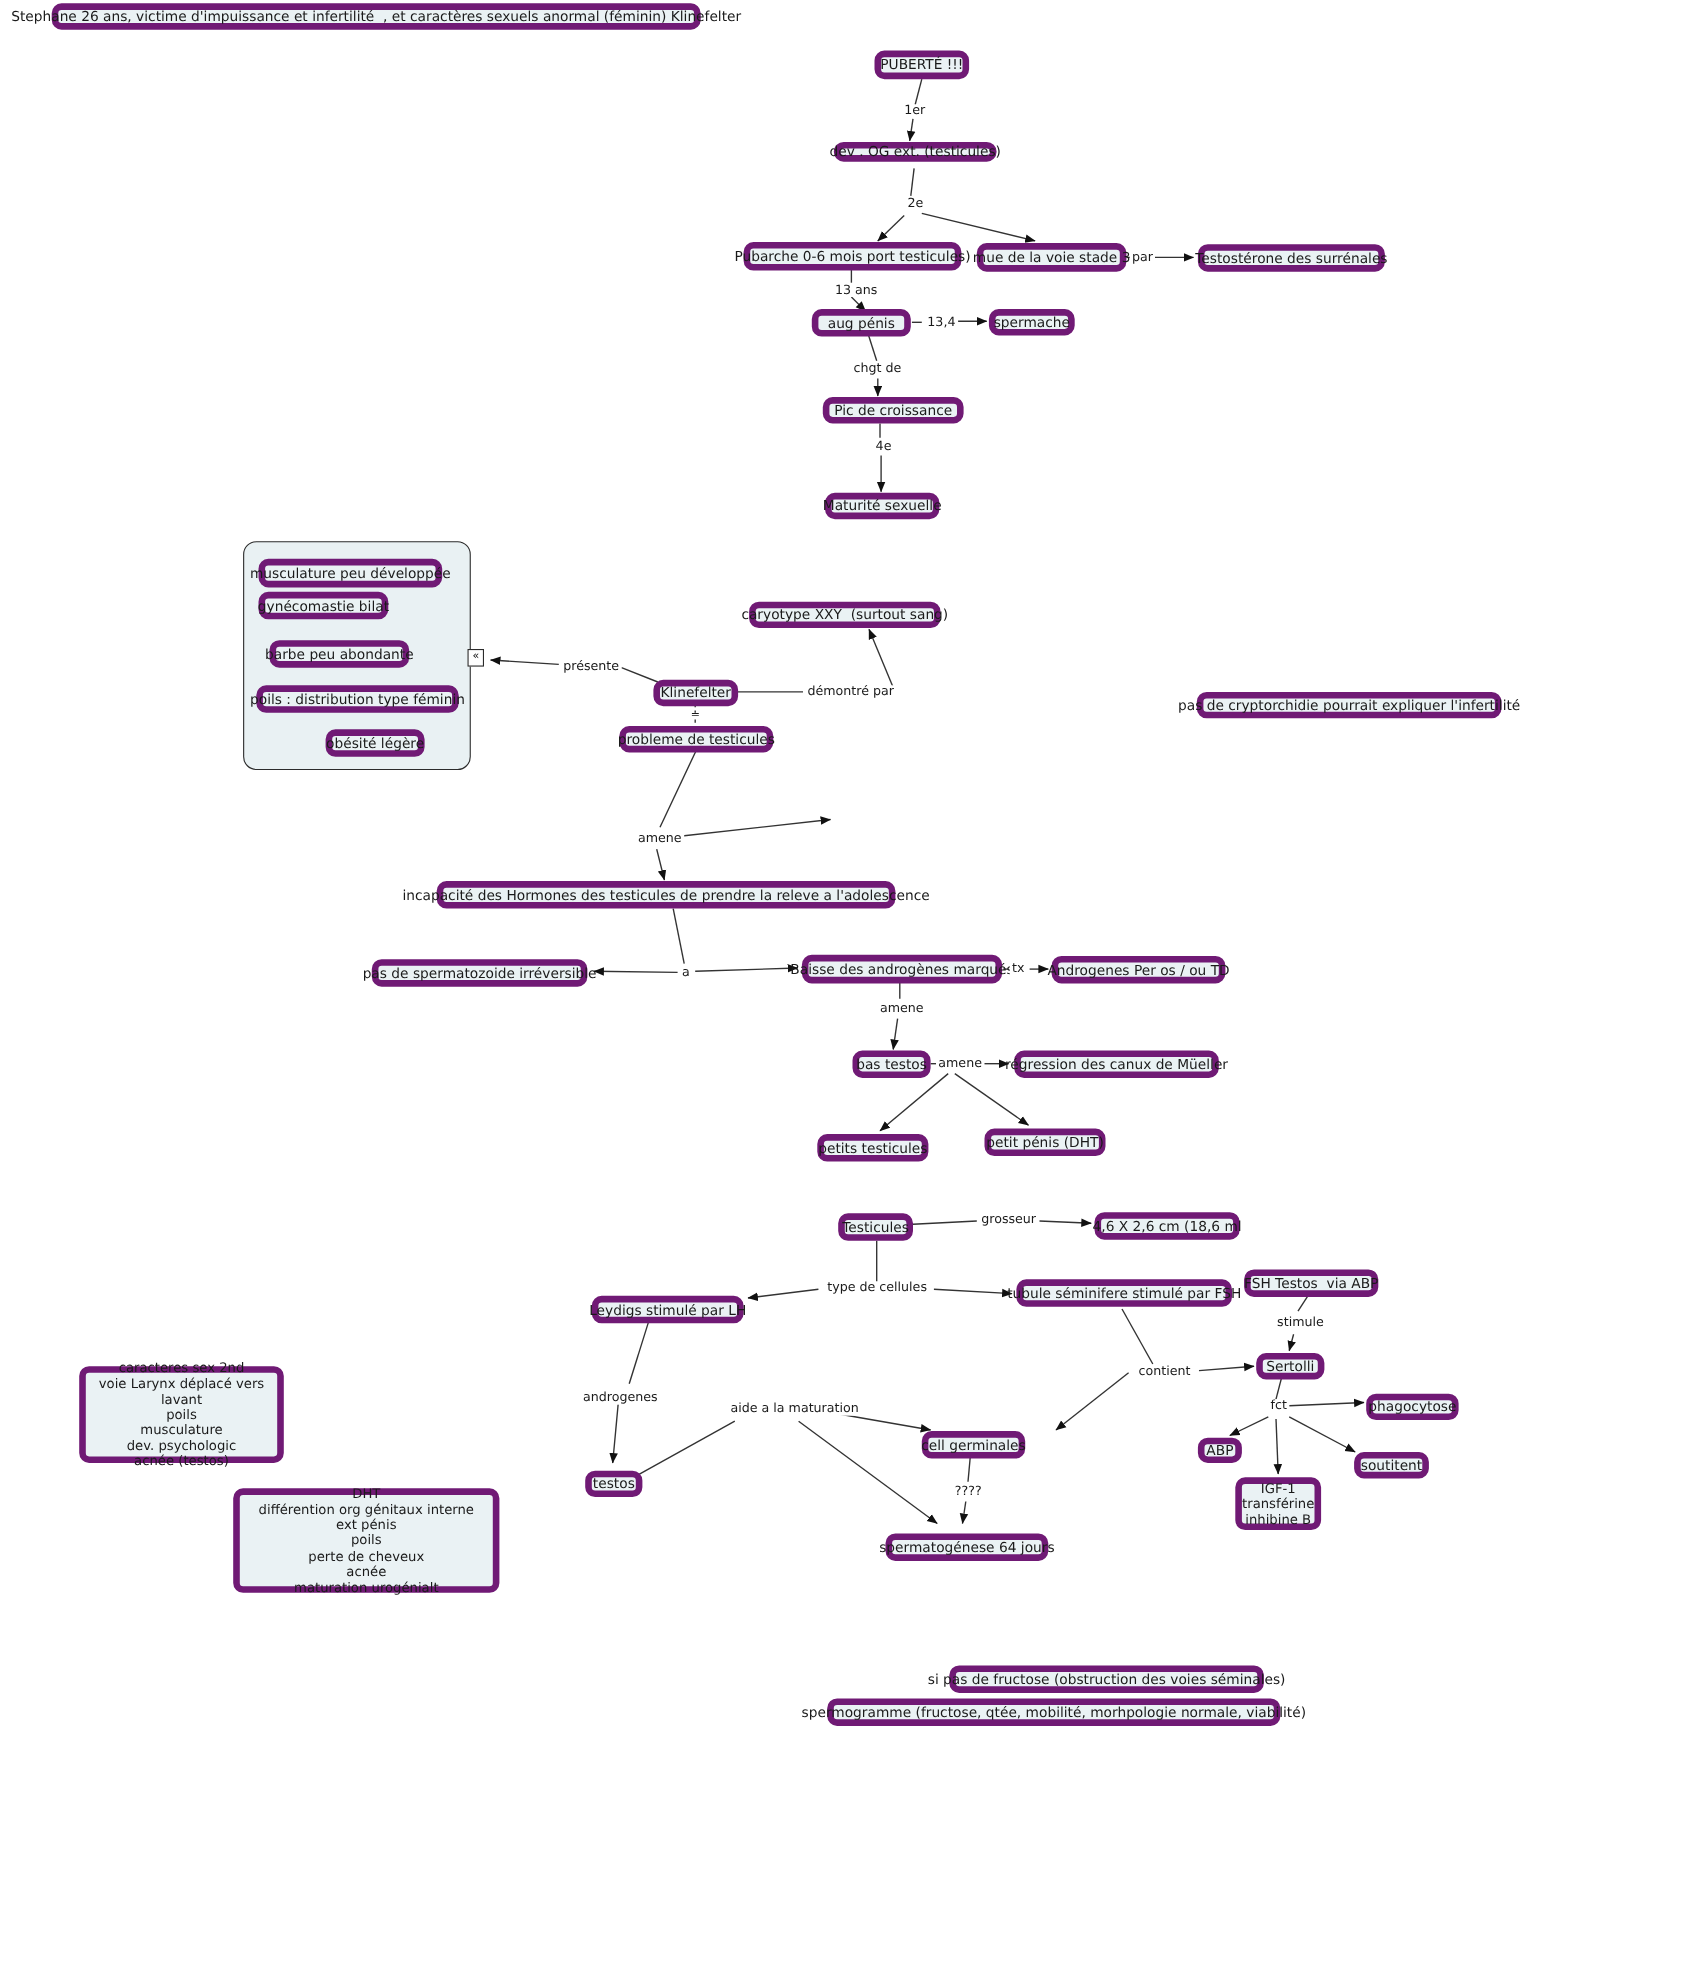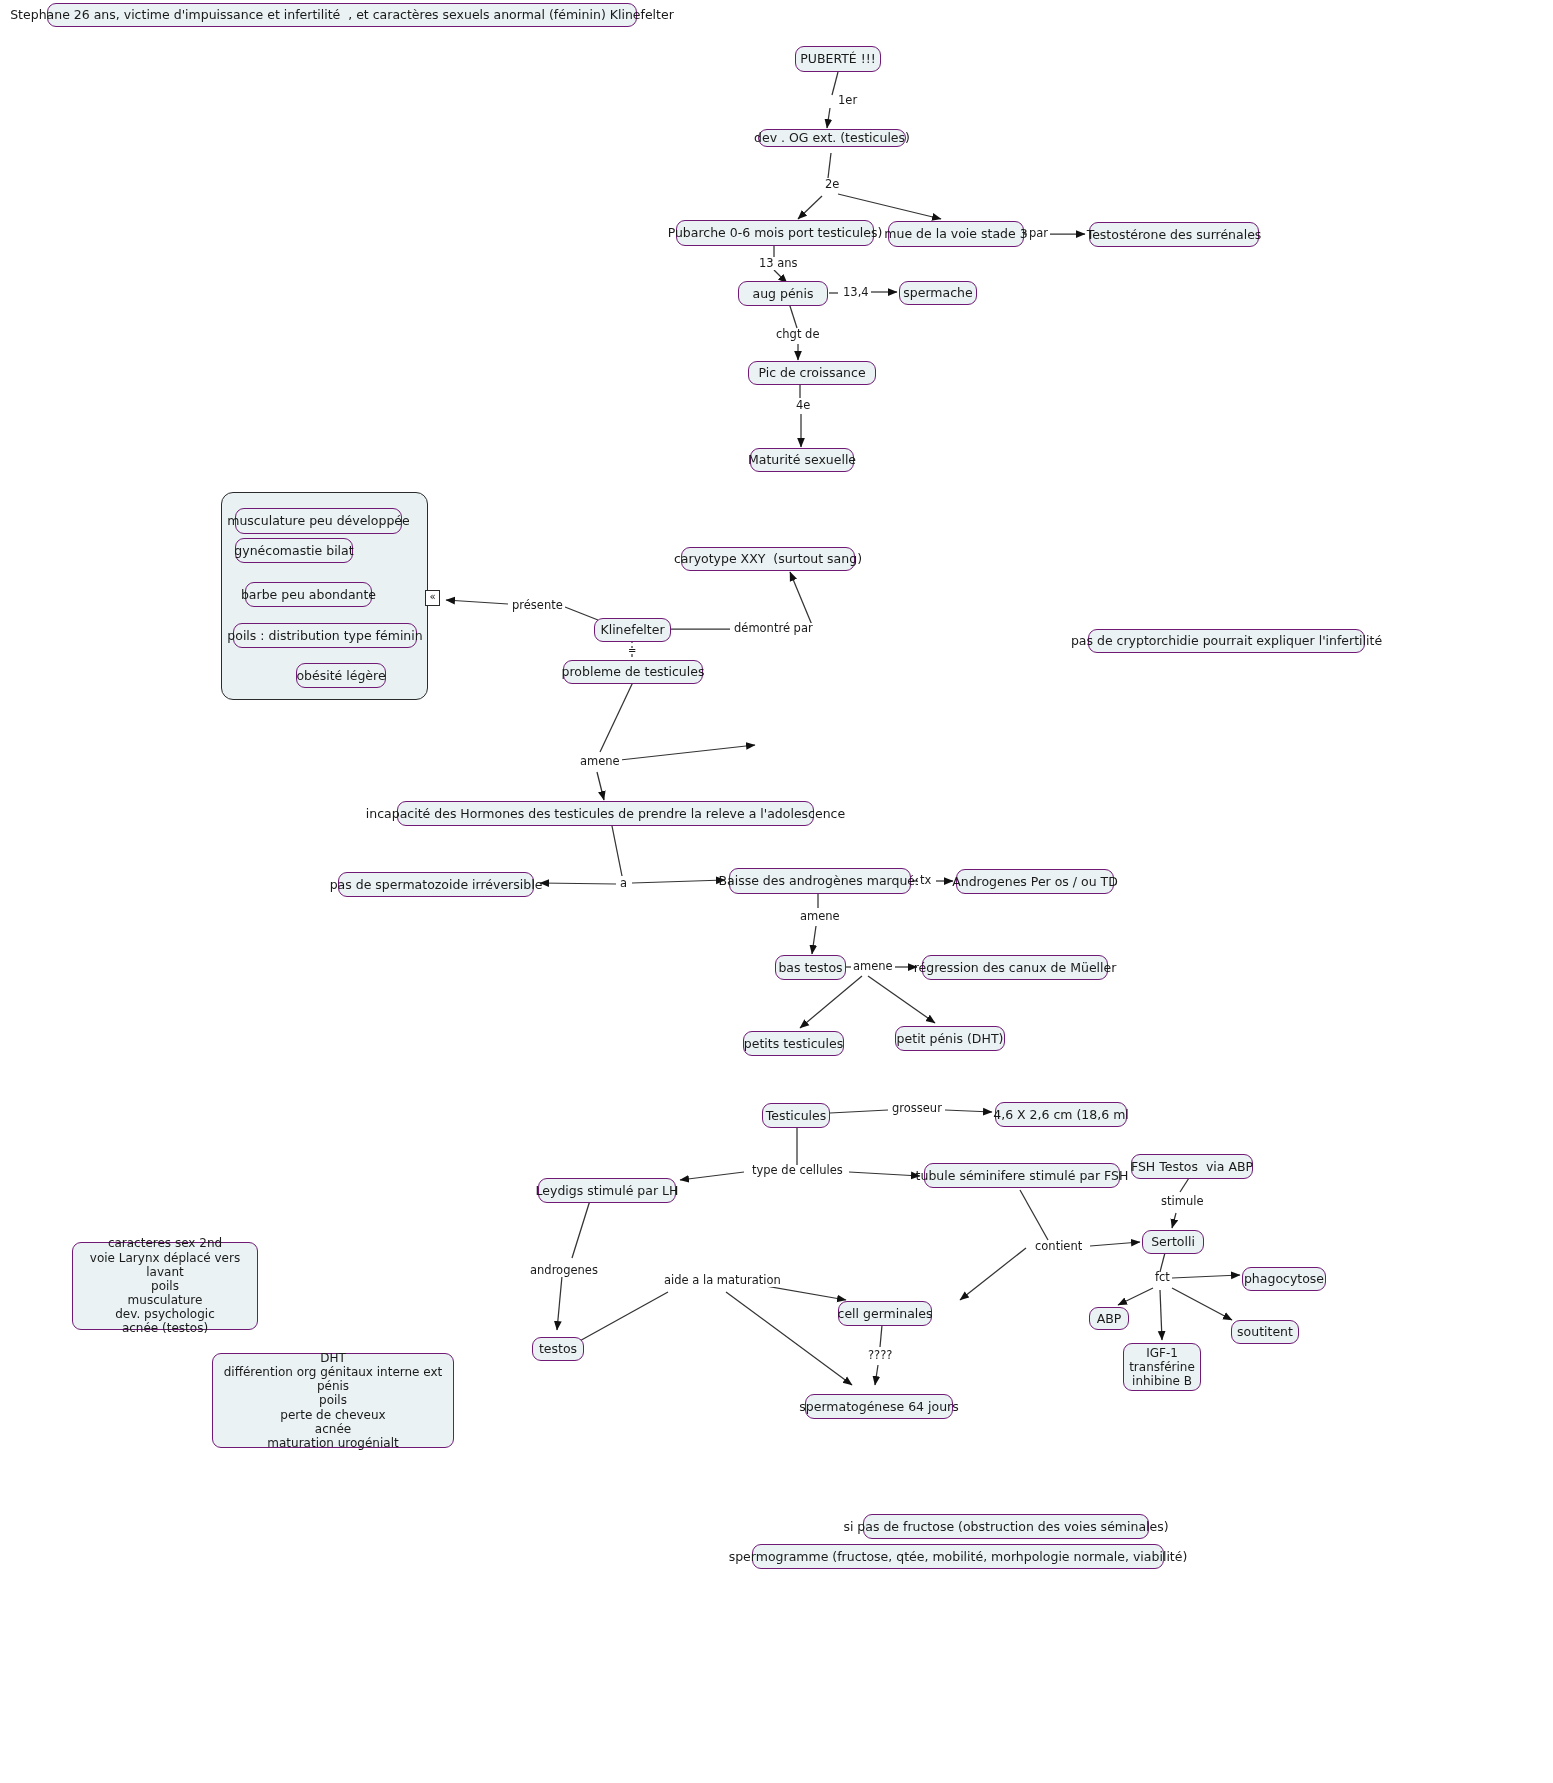--- a/index.html
+++ b/index.html
@@ -19,21 +19,21 @@
     position: absolute;
     left: 0; top: 0;
     width: 1553px;
     height: 1783px;
     pointer-events: none;
   }
   .node {
     position: absolute;
     box-sizing: border-box;
     background: #eaf2f4;
-    border: 1px solid #701a75;
+    border: 6px solid #701a75;
     border-radius: 9px;
     color: #1a1a1a;
     font-size: 12.5px;
     line-height: 1.25;
     text-align: center;
     display: flex;
     align-items: center;
     justify-content: center;
     padding: 3px 9px;
     white-space: pre;
@@ -183,21 +183,21 @@
       <path d="M726,1292 L852,1385" marker-end="url(#arrow)"></path>
 
       <path d="M882,1325 L880,1347"></path>
       <path d="M878,1365 L875,1385" marker-end="url(#arrow)"></path>
     </g>
   </svg>
 
   <div class="node" style="left:47px; top:3px; width:590px; height:24px; font-size:12.5px;">Stephane 26 ans, victime d'impuissance et infertilité  , et caractères sexuels anormal (féminin) Klinefelter</div>
 
   <div class="node" style="left:795px; top:46px; width:86px; height:26px;">PUBERTÉ !!!</div>
-  <div class="edge-label" style="left:820px; top:95px;margin-left:16px;">1er</div>
+  <div class="edge-label" style="left:820px; top:95px;">1er</div>
 
   <div class="node" style="left:758px; top:129px; width:148px; height:18px;">dev . OG ext. (testicules)</div>
   <div class="edge-label" style="left:823px; top:179px;">2e</div>
 
   <div class="node" style="left:676px; top:220px; width:198px; height:26px;">Pubarche 0-6 mois port testicules)</div>
   <div class="node" style="left:888px; top:221px; width:136px; height:26px;">mue de la voie stade 3</div>
   <div class="edge-label" style="left:1027px; top:228px;">par</div>
   <div class="node" style="left:1089px; top:222px; width:170px; height:25px;">Testostérone des surrénales</div>
 
   <div class="edge-label" style="left:757px; top:258px;">13 ans</div>

